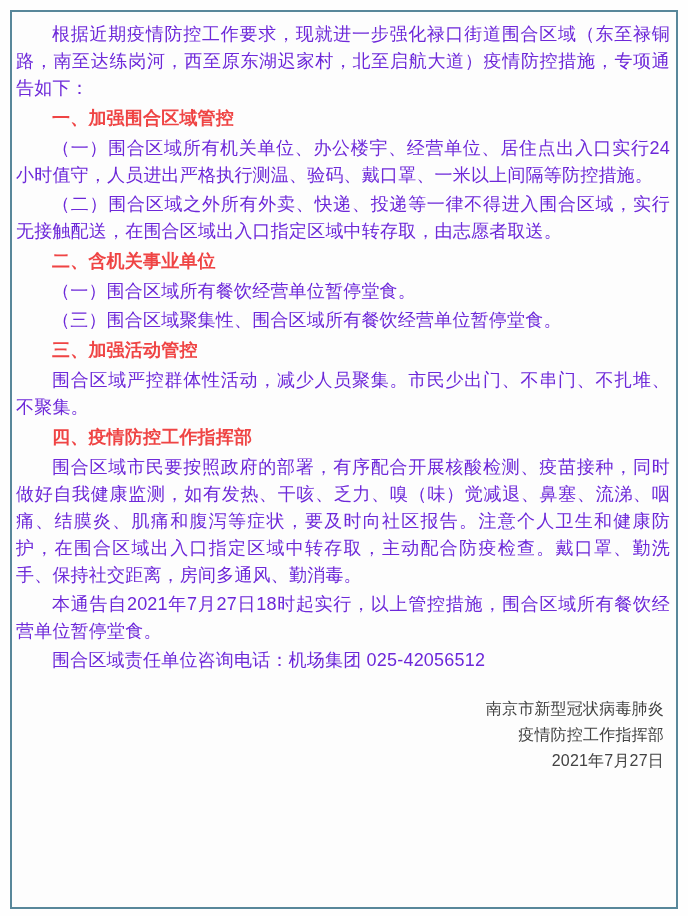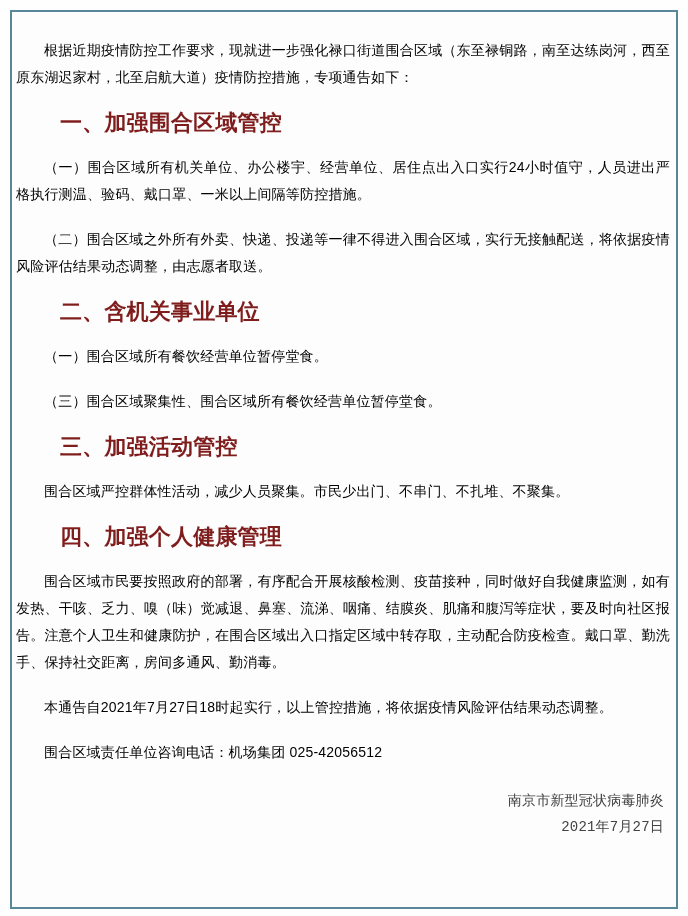--- a/index.html
+++ b/index.html
@@ -23,74 +23,74 @@
   .frame {
     box-sizing: border-box;
     width: 100%;
     height: 100%;
     border: 2px solid #58879a;
     padding: 7px 6px 0 4px;
     overflow: hidden;
     background: #fdfdfd;
   }
   .para {
-    font-size: 14px;
+    font-size: 18px;
     line-height: 27px;
-    margin: 18px 0;
+    margin: 2px 0;
     text-indent: 2em;
     text-align: justify;
-    color: #000000;
+    color: #6d28d9;
     letter-spacing: 0.2px;
   }
   .heading {
-    font-size: 22px;
+    font-size: 18px;
     line-height: 27px;
     margin: 3px 0;
     text-indent: 2em;
     font-weight: bold;
-    color: #7f1d1d;
+    color: #ef4444;
     letter-spacing: 0.2px;
   }
   .signature {
     margin-top: 22px;
     text-align: right;
     padding-right: 6px;
   }
   .signature .sig-line {
-    font-size: 14px;
+    font-size: 16px;
     line-height: 26px;
     color: #424242;
     letter-spacing: 0.2px;
-    font-family: Liberation Mono, monospace;
   }
 </style>
 </head>
 <body>
 
 <div class="sheet">
   <div class="frame">
 
     <p class="para">根据近期疫情防控工作要求，现就进一步强化禄口街道围合区域（东至禄铜路，南至达练岗河，西至原东湖迟家村，北至启航大道）疫情防控措施，专项通告如下：</p>
 
     <p class="heading">一、加强围合区域管控</p>
     <p class="para">（一）围合区域所有机关单位、办公楼宇、经营单位、居住点出入口实行24小时值守，人员进出严格执行测温、验码、戴口罩、一米以上间隔等防控措施。</p>
-    <p class="para">（二）围合区域之外所有外卖、快递、投递等一律不得进入围合区域，实行无接触配送，将依据疫情风险评估结果动态调整，由志愿者取送。</p>
+    <p class="para">（二）围合区域之外所有外卖、快递、投递等一律不得进入围合区域，实行无接触配送，在围合区域出入口指定区域中转存取，由志愿者取送。</p>
 
     <p class="heading">二、含机关事业单位</p>
     <p class="para">（一）围合区域所有餐饮经营单位暂停堂食。</p>
     <p class="para">（三）围合区域聚集性、围合区域所有餐饮经营单位暂停堂食。</p>
 
     <p class="heading">三、加强活动管控</p>
     <p class="para">围合区域严控群体性活动，减少人员聚集。市民少出门、不串门、不扎堆、不聚集。</p>
 
-    <p class="heading">四、加强个人健康管理</p>
+    <p class="heading">四、疫情防控工作指挥部</p>
     <p class="para">围合区域市民要按照政府的部署，有序配合开展核酸检测、疫苗接种，同时做好自我健康监测，如有发热、干咳、乏力、嗅（味）觉减退、鼻塞、流涕、咽痛、结膜炎、肌痛和腹泻等症状，要及时向社区报告。注意个人卫生和健康防护，在围合区域出入口指定区域中转存取，主动配合防疫检查。戴口罩、勤洗手、保持社交距离，房间多通风、勤消毒。</p>
 
-    <p class="para">本通告自2021年7月27日18时起实行，以上管控措施，将依据疫情风险评估结果动态调整。</p>
+    <p class="para">本通告自2021年7月27日18时起实行，以上管控措施，围合区域所有餐饮经营单位暂停堂食。</p>
     <p class="para">围合区域责任单位咨询电话：机场集团 025-42056512</p>
 
     <div class="signature">
       <div class="sig-line">南京市新型冠状病毒肺炎</div>
+      <div class="sig-line">疫情防控工作指挥部</div>
       <div class="sig-line">2021年7月27日</div>
     </div>
 
   </div>
 </div>
 
 </body></html>

